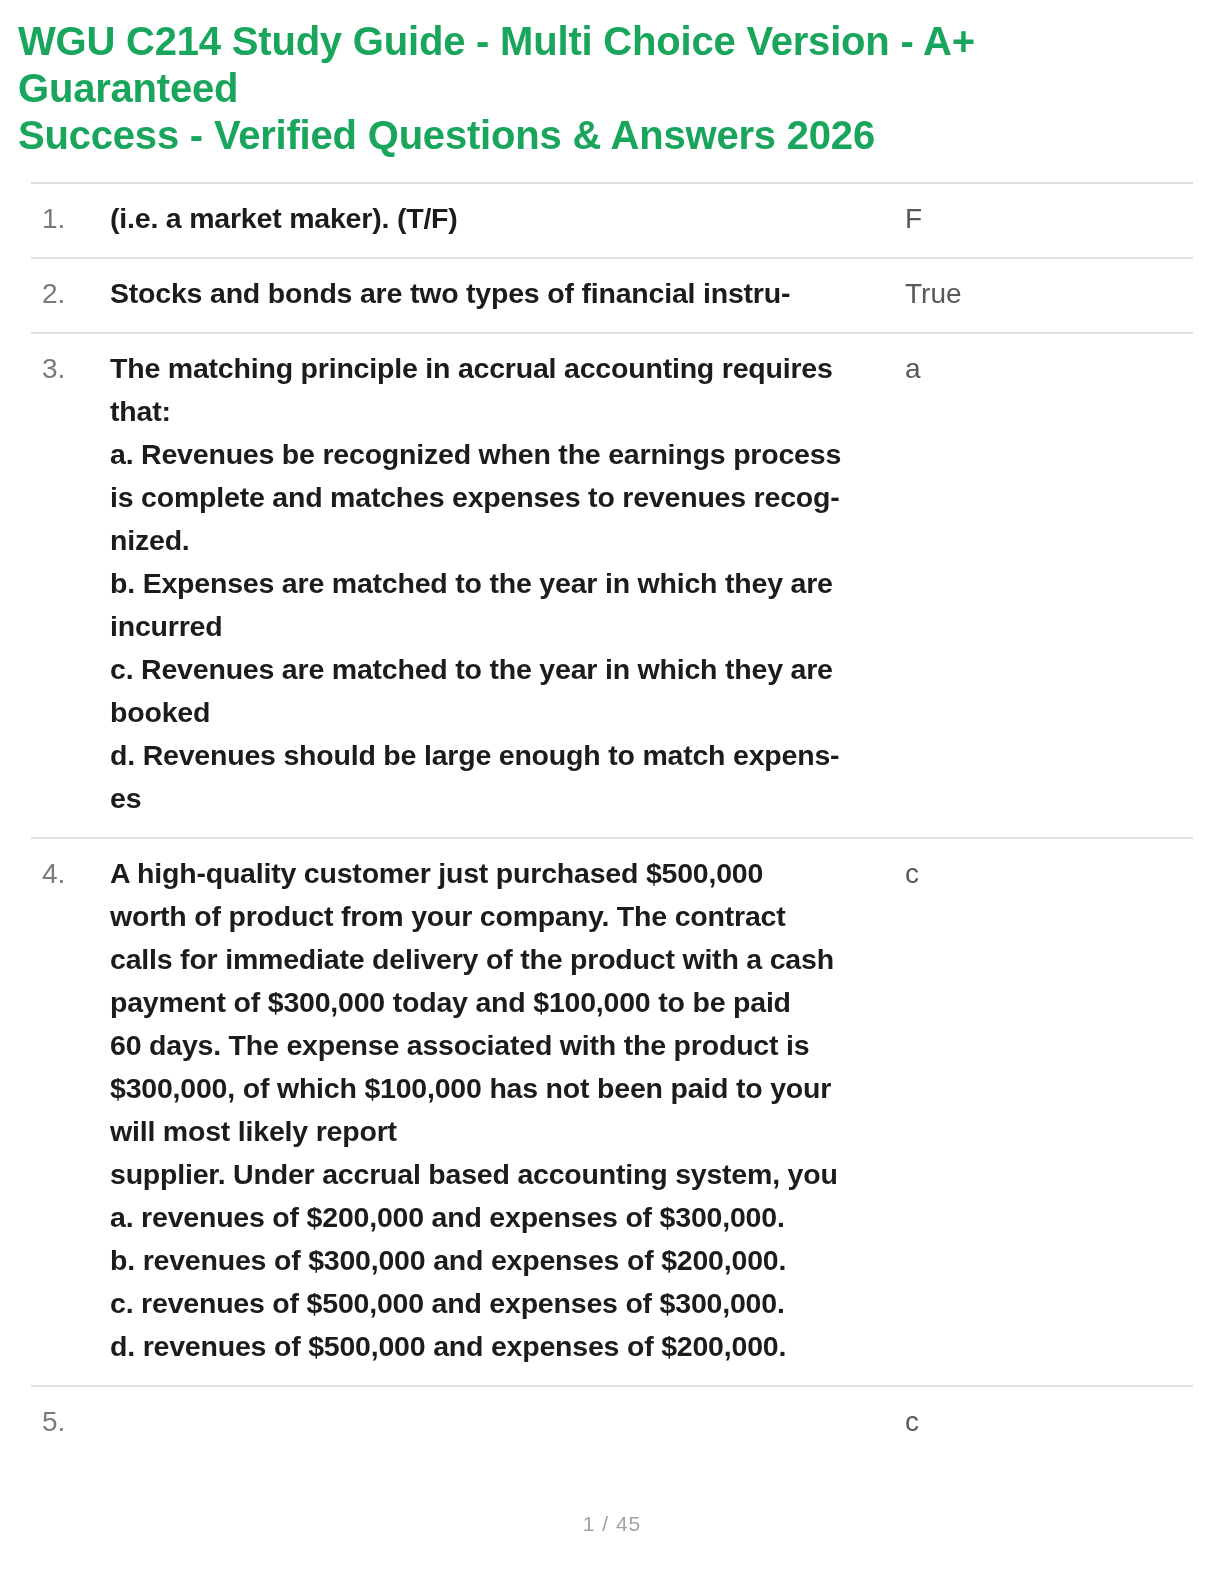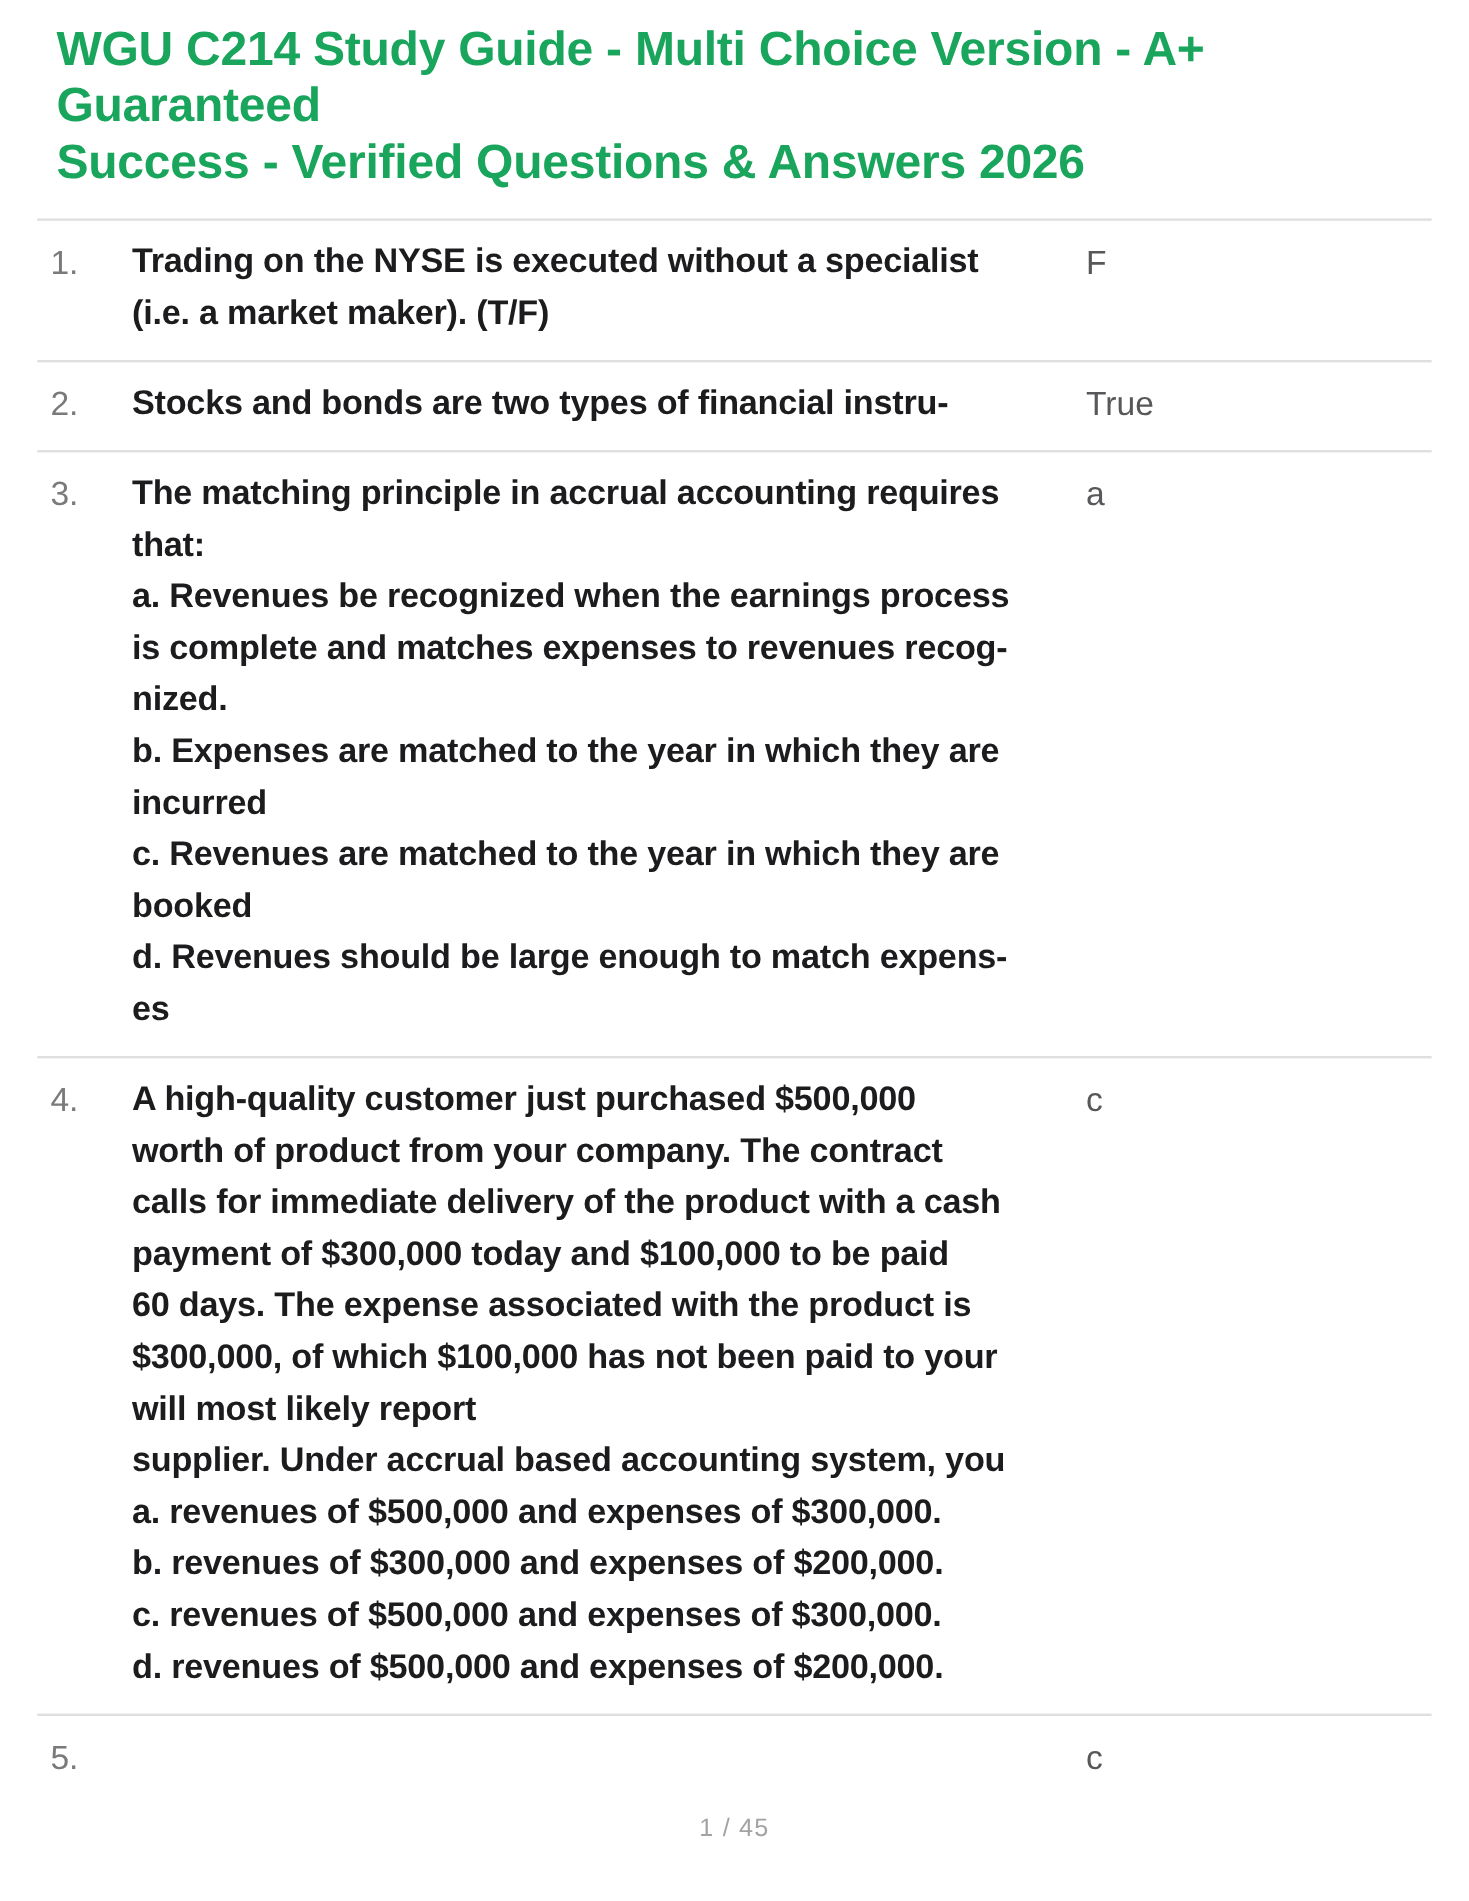--- a/index.html
+++ b/index.html
@@ -12,21 +12,21 @@
   }
   html,body{margin:0;padding:0;background:#ffffff;}
   .page{
     position:relative;
     width:1224px;height:1584px;
     background:#ffffff;
     font-family:"Liberation Sans",sans-serif;
     overflow:hidden;
   }
   .doc-title{
-    margin:18px 33px 0 47px;
+    margin:18px 33px 0 18px;
     max-width:1140px;
     color:var(--green);
     font-weight:700;
     font-size:40px;
     line-height:47px;
     letter-spacing:-0.2px;
   }
   .qa-table{
     margin:23px 31px 0 31px;
   }
@@ -80,21 +80,20 @@
 
   <h1 class="doc-title">
       <div>WGU C214 Study Guide - Multi Choice Version - A+ Guaranteed</div>
       <div>Success - Verified Questions &amp; Answers 2026</div>
     </h1>
 
   <div class="qa-table">
   <div class="qa-row">
     <div class="qa-num">1.</div>
     <div class="qa-lines">
-          <div class="qa-line">Trading on the NYSE is executed without a specialist</div>
           <div class="qa-line">(i.e. a market maker). (T/F)</div>
         </div>
     <div class="qa-answer">F</div>
   </div>
 
   <div class="qa-row">
     <div class="qa-num">2.</div>
     <div class="qa-lines">
           <div class="qa-line">Stocks and bonds are two types of financial instru-</div>
         </div>
@@ -123,21 +122,21 @@
     <div class="qa-num">4.</div>
     <div class="qa-lines">
           <div class="qa-line">A high-quality customer just purchased $500,000</div>
           <div class="qa-line">worth of product from your company. The contract</div>
           <div class="qa-line">calls for immediate delivery of the product with a cash</div>
           <div class="qa-line">payment of $300,000 today and $100,000 to be paid</div>
           <div class="qa-line">60 days. The expense associated with the product is</div>
           <div class="qa-line">$300,000, of which $100,000 has not been paid to your</div>
           <div class="qa-line">will most likely report</div>
           <div class="qa-line">supplier. Under accrual based accounting system, you</div>
-          <div class="qa-line">a. revenues of $500,000 and expenses of $300,000.</div>
+          <div class="qa-line">a. revenues of $200,000 and expenses of $300,000.</div>
           <div class="qa-line">b. revenues of $300,000 and expenses of $200,000.</div>
           <div class="qa-line">c. revenues of $500,000 and expenses of $300,000.</div>
           <div class="qa-line">d. revenues of $500,000 and expenses of $200,000.</div>
         </div>
     <div class="qa-answer">c</div>
   </div>
 
   <div class="qa-row">
     <div class="qa-num">5.</div>
     <div class="qa-lines"></div>

